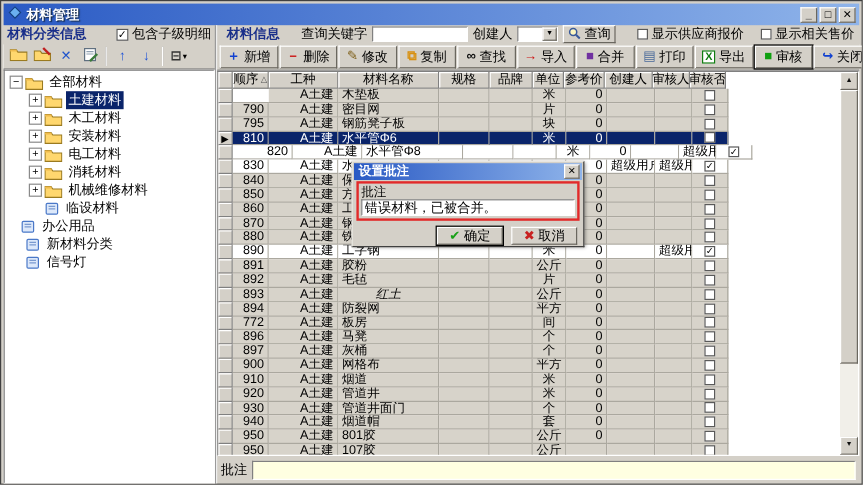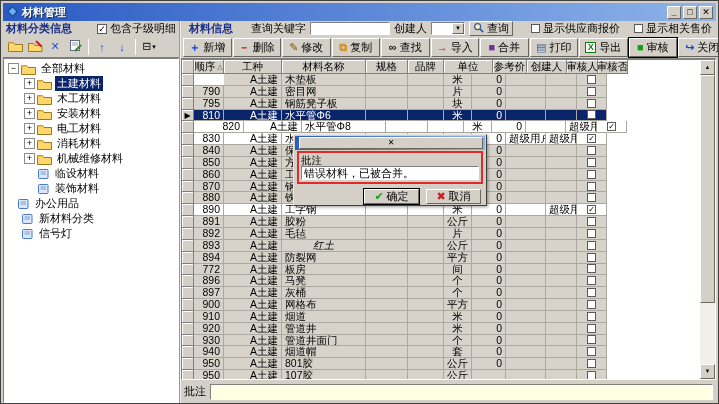--- a/index.html
+++ b/index.html
@@ -266,31 +266,20 @@
             <span class="tree-spacer"></span>
             <span class="tree-ico">
               <svg width="13" height="12" viewBox="0 0 13 12">
                 <rect x="1.5" y="1.5" width="9.5" height="9" rx="1" fill="#dce8fa" stroke="#4a78c8"></rect>
                 <line x1="3.5" y1="4" x2="9" y2="4" stroke="#7a9ad0"></line>
                 <line x1="3.5" y1="6" x2="9" y2="6" stroke="#7a9ad0"></line>
               </svg>
             </span>
             <span class="tree-label">临设材料</span>
           </div>
-          <div class="tree-item" style="padding-left: 20px;">
-            <span class="tree-spacer"></span>
-            <span class="tree-ico">
-              <svg width="13" height="12" viewBox="0 0 13 12">
-                <rect x="1.5" y="1.5" width="9.5" height="9" rx="1" fill="#dce8fa" stroke="#4a78c8"></rect>
-                <line x1="3.5" y1="4" x2="9" y2="4" stroke="#7a9ad0"></line>
-                <line x1="3.5" y1="6" x2="9" y2="6" stroke="#7a9ad0"></line>
-              </svg>
-            </span>
-            <span class="tree-label">装饰材料</span>
-          </div>
           <div class="tree-item" style="">
             <span class="tree-spacer"></span>
             <span class="tree-ico">
               <svg width="13" height="12" viewBox="0 0 13 12">
                 <rect x="1.5" y="1.5" width="9.5" height="9" rx="1" fill="#dce8fa" stroke="#4a78c8"></rect>
                 <line x1="3.5" y1="4" x2="9" y2="4" stroke="#7a9ad0"></line>
                 <line x1="3.5" y1="6" x2="9" y2="6" stroke="#7a9ad0"></line>
               </svg>
             </span>
             <span class="tree-label">办公用品</span>
@@ -409,21 +398,21 @@
               </div>
               <div class="gcell" style="width: 84px;">
                 <span>材料名称</span>
               </div>
               <div class="gcell" style="width: 42px;">
                 <span>规格</span>
               </div>
               <div class="gcell" style="width: 36px;">
                 <span>品牌</span>
               </div>
-              <div class="gcell" style="width: 49px;">
+              <div class="gcell" style="width: 26px;">
                 <span>单位</span>
               </div>
               <div class="gcell" style="width: 34px;">
                 <span>参考价</span>
               </div>
               <div class="gcell" style="width: 40px;">
                 <span>创建人</span>
               </div>
               <div class="gcell" style="width: 31px;">
                 <span>审核人</span>
@@ -833,20 +822,21 @@
       <div class="bottom-bar">
         <span>批注</span>
         <input class="tinput note-input" value="" style="">
       </div>
 
     </div>
   </div>
 
   <div class="dialog">
     <div class="dlg-title">
+      <span>设置批注</span>
       <span class="dlg-close">✕</span>
     </div>
     <div class="dlg-body">
       <div class="red-box">
         <div class="dlg-label">批注</div>
         <input class="tinput dlg-input" value="错误材料，已被合并。" style="">
       </div>
       <div class="dlg-btns">
         <button class="btn dlg-btn default">
           <span class="ok-ico">✔</span>

